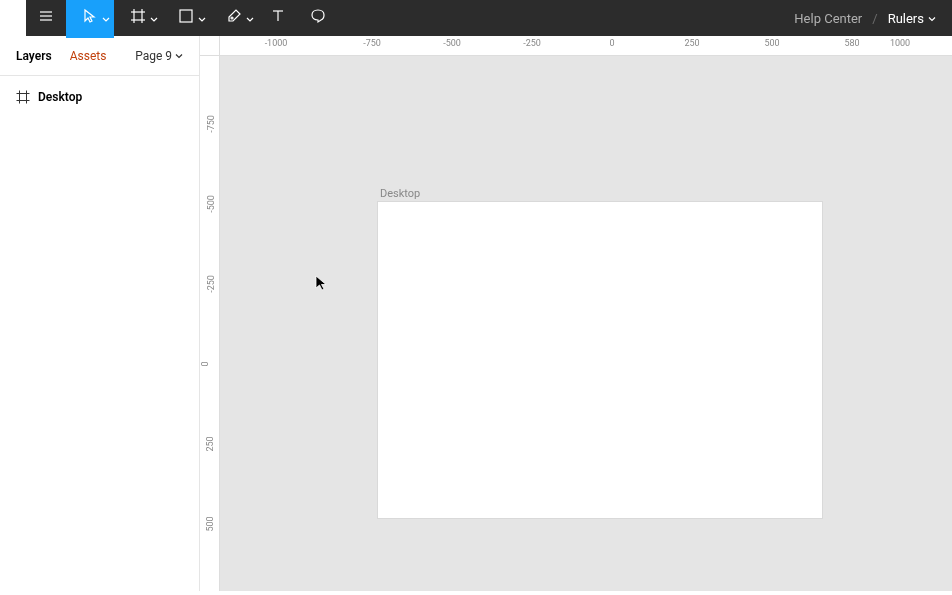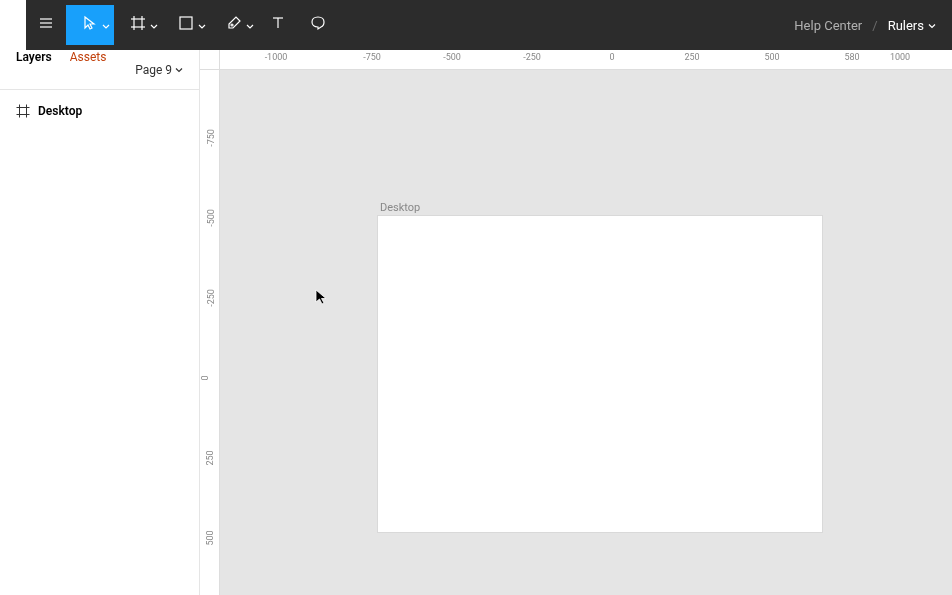--- a/index.html
+++ b/index.html
@@ -4,21 +4,21 @@
   <style>
     * { margin: 0; padding: 0; box-sizing: border-box; }
     body {
       font-family: -apple-system, BlinkMacSystemFont, "Segoe UI", Roboto, sans-serif;
       width: 952px;
       height: 595px;
       overflow: hidden;
       background: #fff;
     }
     .toolbar {
-      height: 50px;
+      height: 36px;
       background: #2c2c2c;
       display: flex;
       align-items: center;
       color: #fff;
       margin-left: 26px;
     }
     .toolbar-left {
       display: flex;
       align-items: center;
       height: 100%;
@@ -69,20 +69,21 @@
     .sidebar {
       width: 200px;
       border-right: 1px solid #e5e5e5;
       background: #fff;
       display: flex;
       flex-direction: column;
     }
     .sidebar-tabs {
       height: 40px;
       display: flex;
+      align-items: center;
       padding: 0 16px;
       gap: 18px;
       font-size: 12px;
       border-bottom: 1px solid #e5e5e5;
     }
     .tab { color: #c2410c; cursor: pointer; }
     .tab.active { color: #000; font-weight: 600; }
     .page-selector {
       margin-left: auto;
       color: #333;

